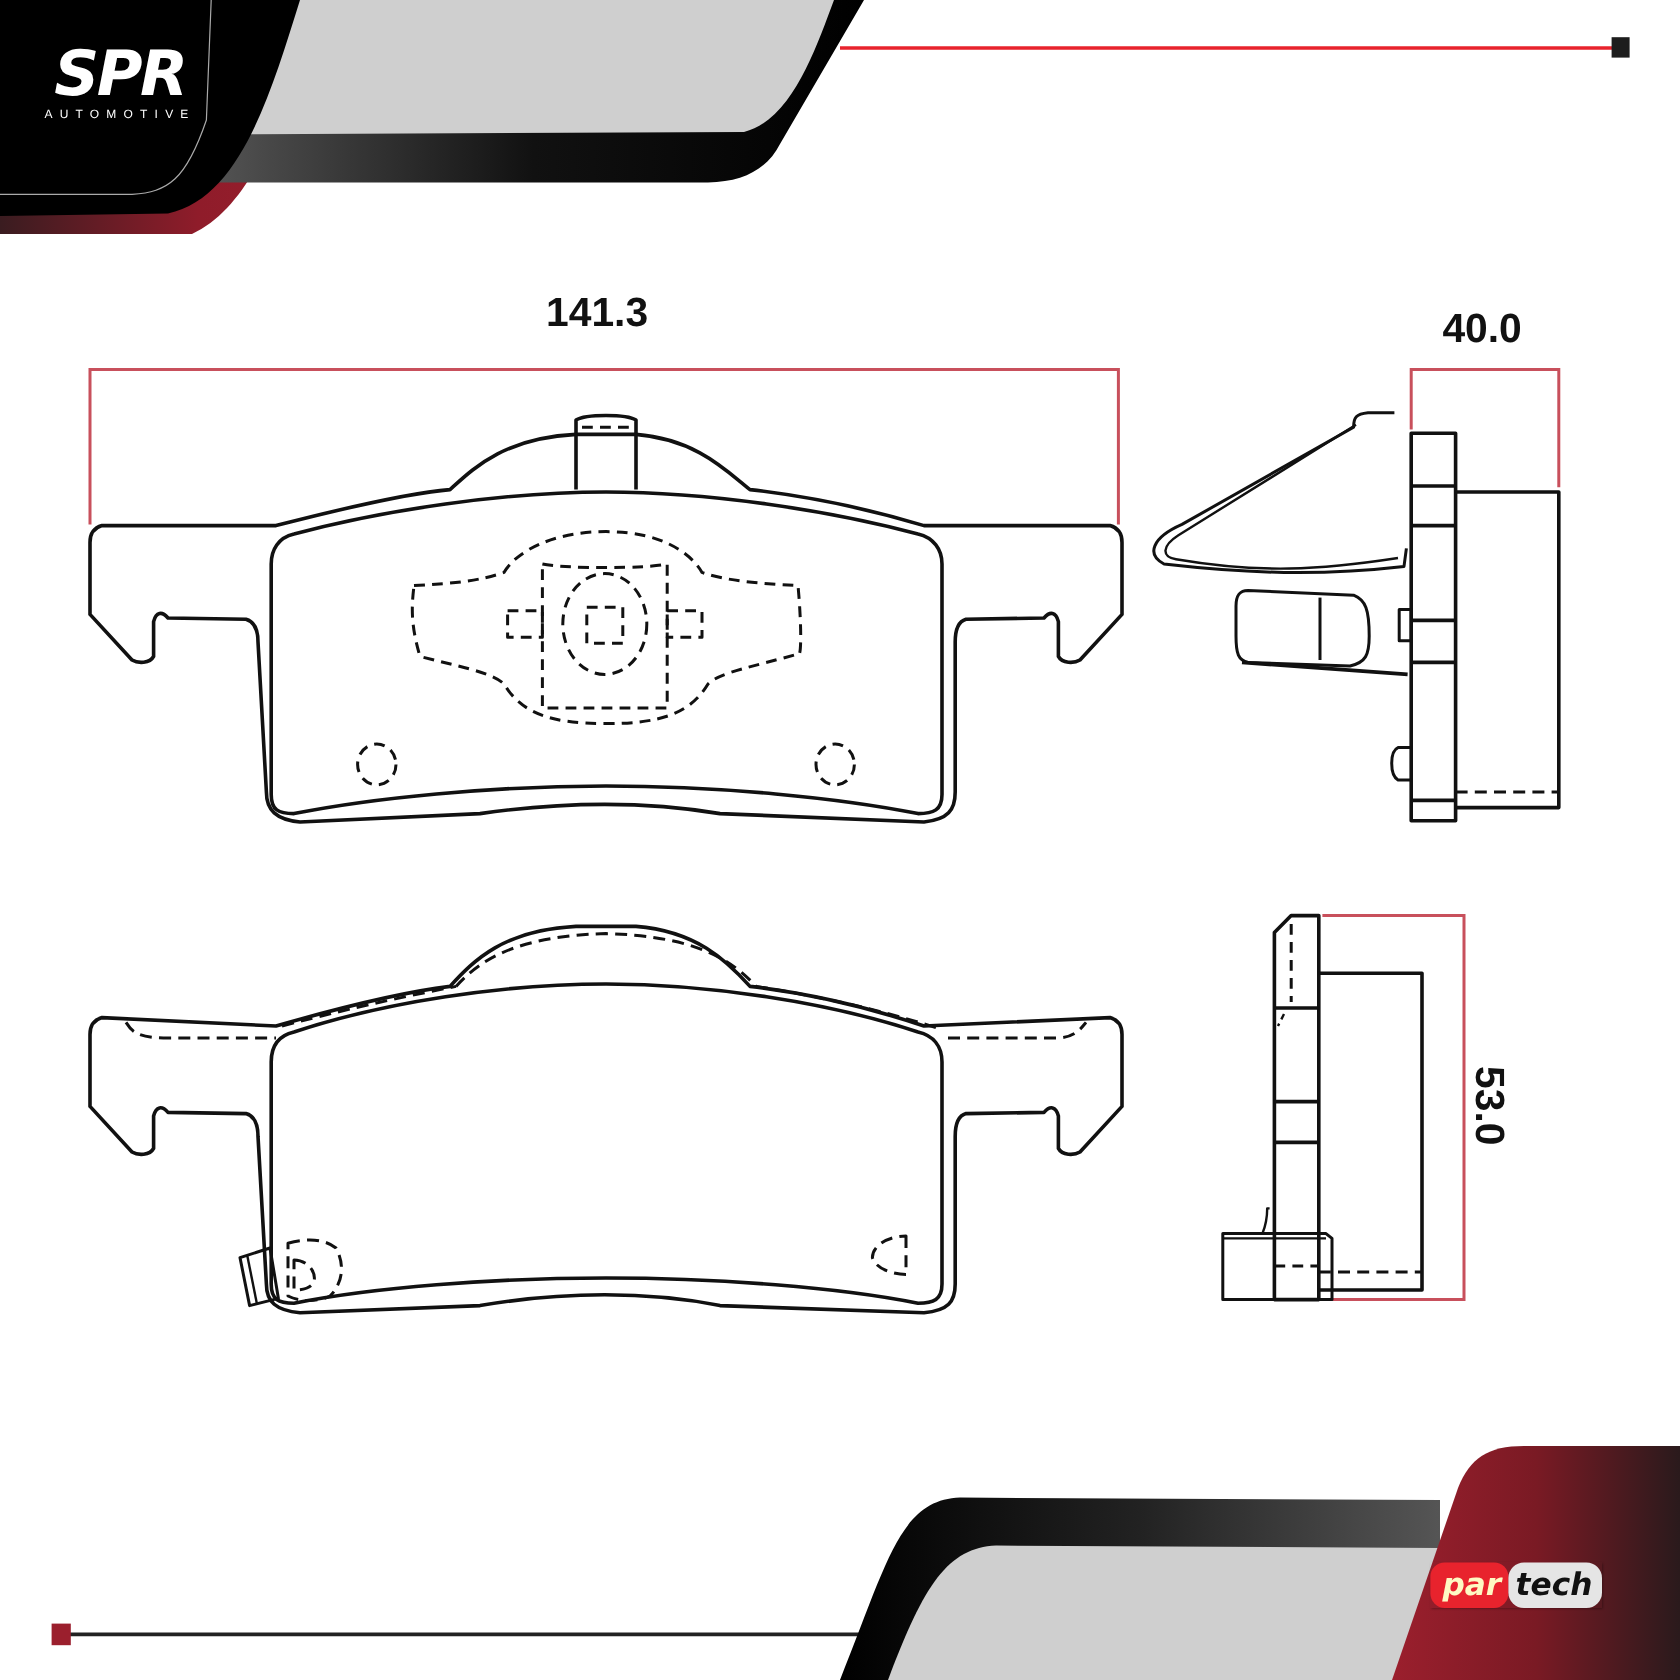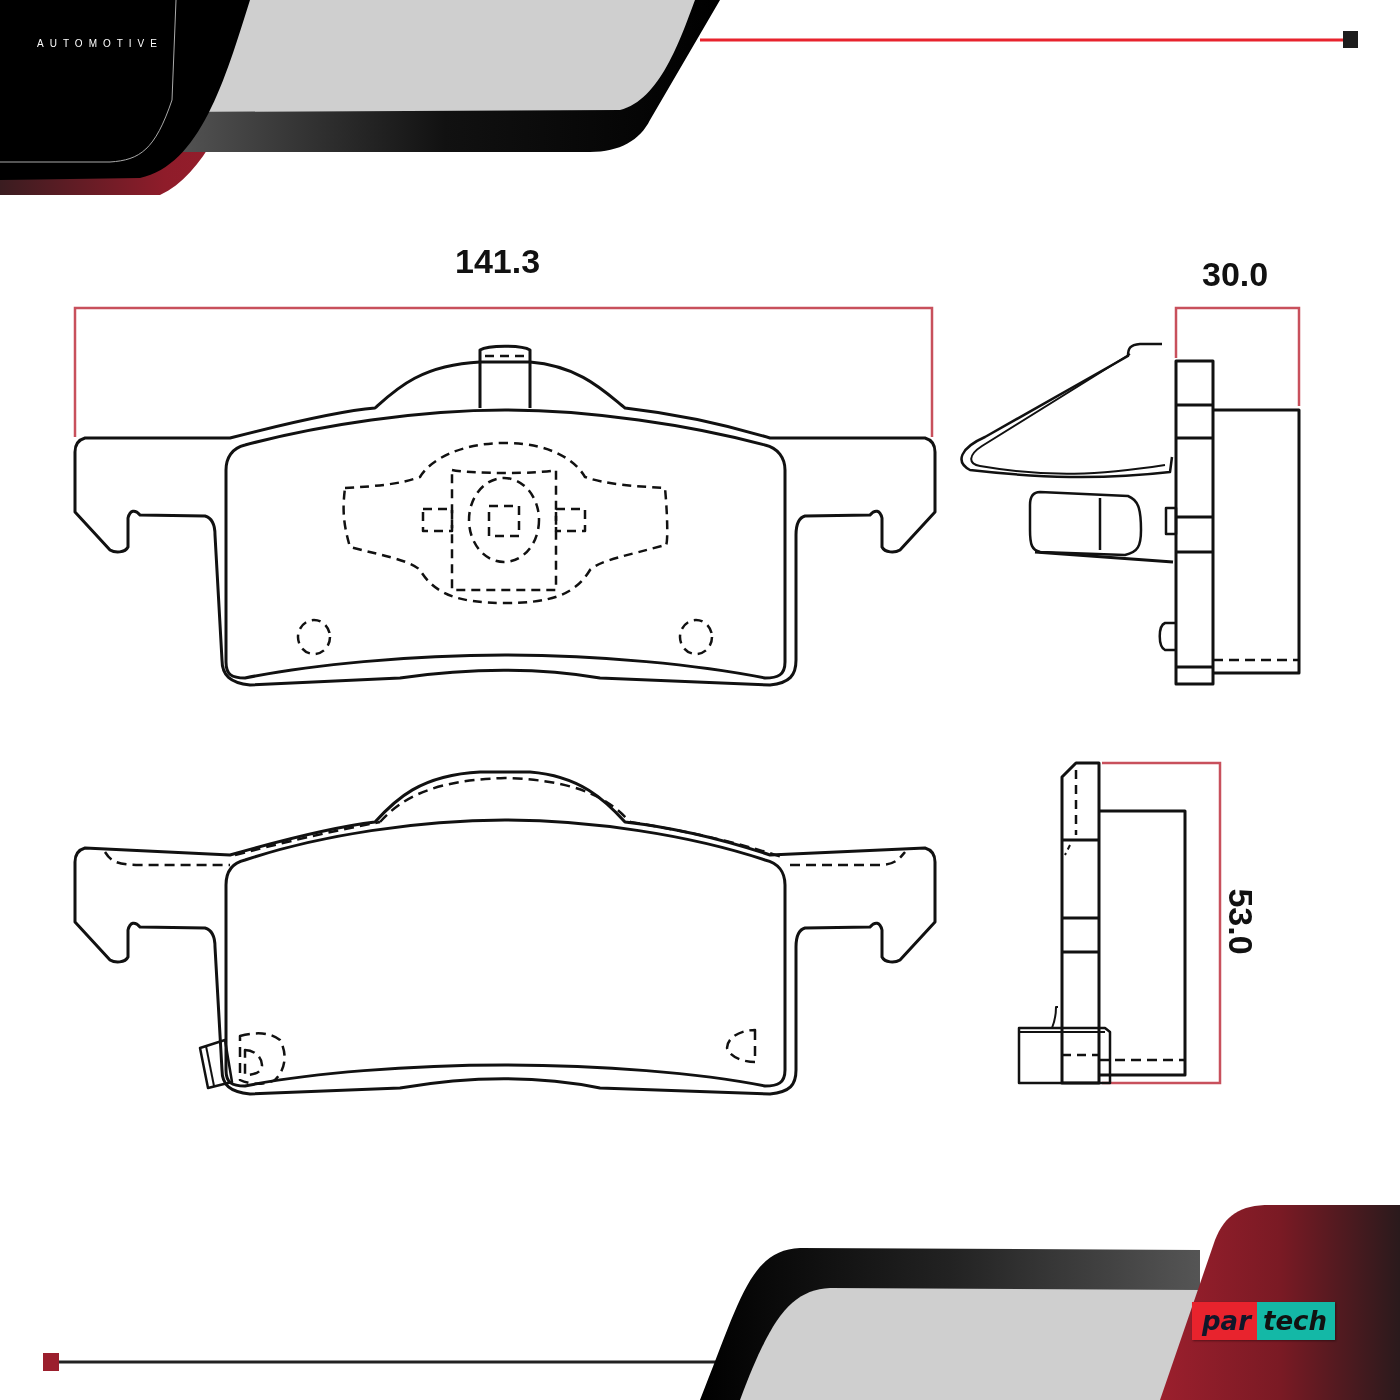--- a/index.html
+++ b/index.html
@@ -4,22 +4,22 @@
 <style>
   html,body{margin:0;padding:0;background:#fff;}
   body{width:1400px;height:1400px;position:relative;overflow:hidden;font-family:"Liberation Sans",sans-serif;}
   svg.canvas{position:absolute;left:0;top:0;width:1400px;height:1400px;}
   .dim-label{position:absolute;font-family:"Liberation Sans",sans-serif;font-weight:bold;font-size:34px;color:#111;letter-spacing:0px;}
   .dim-v{transform:rotate(90deg);transform-origin:center center;}
   .logo-spr{position:absolute;left:20px;top:36px;width:160px;text-align:center;color:#fff;}
   .logo-spr .big{font-family:"DejaVu Sans",sans-serif;font-weight:bold;font-size:52px;letter-spacing:-2px;line-height:52px;font-style:italic;}
   .logo-spr .small{font-family:"Liberation Sans",sans-serif;font-size:10px;letter-spacing:6px;margin-top:2px;}
   .logo-partech{position:absolute;left:1192px;top:1302px;height:38px;display:flex;box-shadow:1px 1px 2px rgba(0,0,0,.4);}
-  .logo-partech .p1{background:#e8232d;color:#0f172a;font-family:"DejaVu Sans",sans-serif;font-weight:bold;font-style:italic;font-size:26px;padding:2px 6px 15px 10px;line-height:34px;}
-  .logo-partech .p2{background:#14b8a6;color:#111;font-family:"DejaVu Sans",sans-serif;font-weight:bold;font-style:italic;font-size:26px;padding:2px 8px 0 6px;line-height:34px;}
+  .logo-partech .p1{background:#e8232d;color:#fef9c3;font-family:"DejaVu Sans",sans-serif;font-weight:bold;font-style:italic;font-size:26px;padding:2px 6px 15px 10px;line-height:34px;border-radius:12px;}
+  .logo-partech .p2{background:#e5e5e5;color:#111;font-family:"DejaVu Sans",sans-serif;font-weight:bold;font-style:italic;font-size:26px;padding:2px 8px 0 6px;line-height:34px;border-radius:13px;}
 </style>
 </head>
 <body>
 
 <svg class="canvas" viewBox="0 0 1400 1400" xmlns="http://www.w3.org/2000/svg">
   <defs>
     <linearGradient id="topDark" x1="0" x2="1" y1="0" y2="0">
       <stop offset="0" stop-color="#555"></stop>
       <stop offset="0.5" stop-color="#111"></stop>
       <stop offset="1" stop-color="#000"></stop>
@@ -153,23 +153,24 @@
     <path d="M1099,1060 L1185,1060" stroke-dasharray="10,6" stroke-width="2.5"></path>
     <path d="M1062,1055 L1099,1055" stroke-dasharray="9,6" stroke-width="2.5"></path>
 
     <path d="M1019,1028 L1105,1028 L1110,1032 L1110,1083 L1019,1083 Z" stroke-width="2.5"></path>
     <line x1="1019" y1="1032" x2="1105" y2="1032" stroke-width="2"></line>
     <path d="M1052,1028 C1056,1018 1056,1012 1056,1007 L1058,1007" stroke-width="2"></path>
   </g>
 </svg>
 
 <div class="logo-spr">
+  <div class="big">SPR</div>
   <div class="small">AUTOMOTIVE</div>
 </div>
 
 <div class="logo-partech">
   <span class="p1">par</span>
   <span class="p2">tech</span>
 </div>
 
 <div class="dim-label" style="left:455px;top:242px;">141.3</div>
-<div class="dim-label" style="left:1202px;top:255px;">30.0</div>
+<div class="dim-label" style="left:1202px;top:255px;">40.0</div>
 <div class="dim-label dim-v" style="left:1207px;top:902px;">53.0</div>
 
 </body></html>

